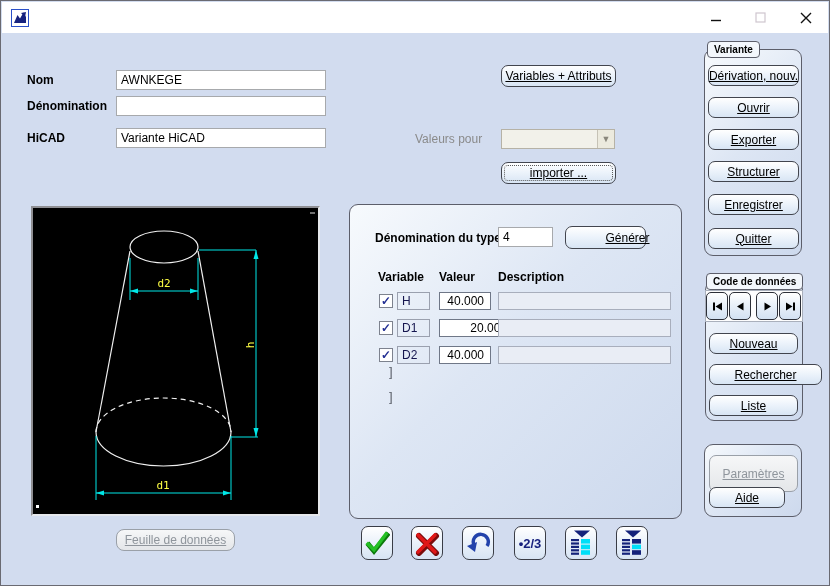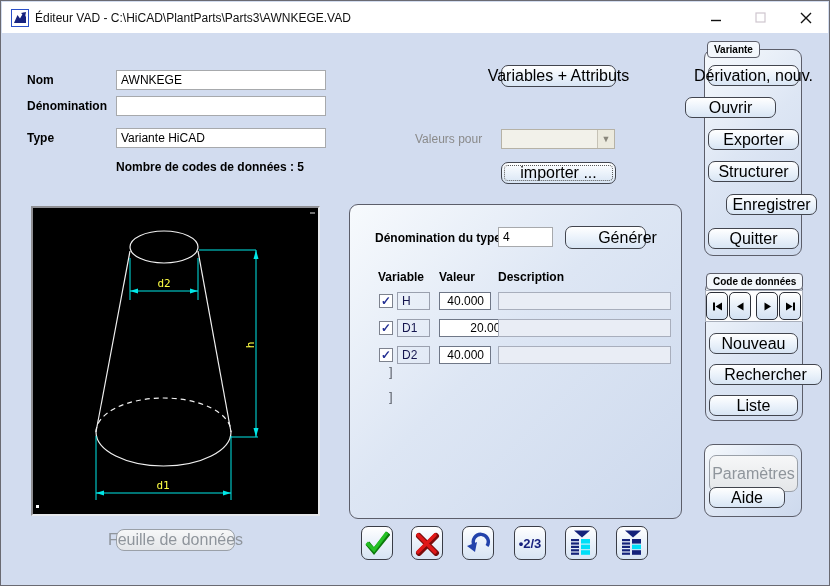--- a/index.html
+++ b/index.html
@@ -13,23 +13,23 @@
   .title-text { position:absolute; left:33px; top:9px; font-size:12px; color:#101010; white-space:nowrap; }
   .win-controls { position:absolute; right:0; top:0; height:31px; display:flex; }
   .win-btn { width:45px; height:31px; display:flex; align-items:center; justify-content:center; }
 
   .lbl { position:absolute; font-size:12px; font-weight:bold; color:#000; white-space:nowrap; }
   .lbl-gray { position:absolute; font-size:12px; color:#8a8a8a; white-space:nowrap;text-align:right; }
   .field { position:absolute; height:20px; background:#fff; border:1px solid #a7a9ac;
            font-family:"Liberation Sans",sans-serif; font-size:12px; color:#000; padding:0 4px; }
 
   .btn { position:absolute; display:flex; align-items:center; justify-content:center;
-         font-size:16px; color:#000; border:1px solid #42454e; border-radius:7px;
+         font-size:12px; color:#000; border:1px solid #42454e; border-radius:7px;
          background:linear-gradient(180deg,#ffffff 0%,#ecf3fb 48%,#d8e5f4 100%);
-         cursor:default; white-space:nowrap; }
+         cursor:default; white-space:nowrap;text-decoration:underline; }
   .btn.disabled { background:linear-gradient(180deg,#f6f7f8 0%,#e4e6e9 100%);
                   border-color:#9aa0a8; color:#8f959c; }
   .btn.focusdot::after { content:""; position:absolute; inset:2px; border:1px dotted #5a5a5a; border-radius:4px; }
 
   .group { position:absolute; border:1px solid #5c5e6a; border-radius:9px;
            background:linear-gradient(135deg,#f7fafd 0%,#dde6f4 45%,#cdd9ed 100%); }
   .group-tab { position:absolute; font-size:10px; color:#000; background:#f3f7fc;
                border:1px solid #5c5e6a; border-radius:4px; height:17px; line-height:15px;
                padding:0 6px; white-space:nowrap; z-index:3;font-weight:bold; }
 
@@ -68,21 +68,20 @@
 <body>
 
 <div class="window">
 
   <div class="titlebar">
     <svg class="app-icon" viewBox="0 0 18 18">
       <rect x="0.5" y="0.5" width="17" height="17" fill="#ffffff" stroke="#2a50c8"></rect>
       <polygon points="3,14 6.5,6 9,9.5 12.5,3.5 15,8 15,14" fill="#17237f"></polygon>
       <polygon points="10,4 15,3 14,8" fill="#17237f"></polygon>
     </svg>
-    <span class="title-text">Éditeur VAD - C:\HiCAD\PlantParts\Parts3\AWNKEGE.VAD</span>
     <div class="win-controls">
       <div class="win-btn">
         <svg width="12" height="12" viewBox="0 0 12 12">
             <line x1="1" y1="8.5" x2="11" y2="8.5" stroke="#111" stroke-width="1.4"></line>
           </svg>
       </div>
       <div class="win-btn">
         <svg width="11" height="11" viewBox="0 0 11 11">
             <rect x="1" y="1" width="9" height="9" fill="none" stroke="#cfc6cf" stroke-width="1.2"></rect>
           </svg>
@@ -92,23 +91,22 @@
             <path d="M1,1 L11,11 M11,1 L1,11" stroke="#111" stroke-width="1.4"></path>
           </svg>
       </div>
     </div>
   </div>
 
   <div class="lbl" style="left:26px; top:72px;">Nom</div>
   <input class="field" style="left: 115px; top: 69px; width: 210px;" value="AWNKEGE">
   <div class="lbl" style="left:26px; top:98px;">Dénomination</div>
   <input class="field" style="left: 115px; top: 95px; width: 210px;" value="">
-  <div class="lbl" style="left:26px; top:130px;">Type</div>
+  <div class="lbl" style="left:26px; top:130px;">HiCAD</div>
   <input class="field" style="left: 115px; top: 127px; width: 210px;" value="Variante HiCAD">
-  <div class="lbl" style="left:115px; top:159px;">Nombre de codes de données : 5</div>
 
   <div class="btn" style="left:500px; top:64px; width:115px; height:22px;">Variables + Attributs</div>
   <div class="lbl-gray" style="left:414px; top:131px;">Valeurs pour</div>
   <div class="combo" style="left:500px; top:128px; width:114px;">
     <div class="txt"></div>
     <div class="arrow">▼</div>
   </div>
   <div class="btn focusdot" style="left:500px; top:161px; width:115px; height:22px;">importer ...</div>
 
   <div class="canvas">
@@ -169,24 +167,24 @@
   <div class="namebox" style="left:396px; top:345px; width:33px;">D2</div>
   <input class="valbox" style="left: 438px; top: 345px; width: 52px;" value="40.000">
   <div class="descbox" style="left:497px; top:345px; width:173px;"></div>
 
   <div class="bracket" style="left:388px; top:363px;">]</div>
   <div class="bracket" style="left:388px; top:388px;">]</div>
 
   <div class="group" style="left:703px; top:48px; width:98px; height:207px;"></div>
   <div class="group-tab" style="left:706px; top:40px;">Variante</div>
   <div class="btn" style="left:707px; top:64px; width:91px; height:21px;">Dérivation, nouv.</div>
-  <div class="btn" style="left:684px; top:96px; width:91px; height:21px;">Ouvrir</div>
+  <div class="btn" style="left:707px; top:96px; width:91px; height:21px;">Ouvrir</div>
   <div class="btn" style="left:707px; top:128px; width:91px; height:21px;">Exporter</div>
   <div class="btn" style="left:707px; top:160px; width:91px; height:21px;">Structurer</div>
-  <div class="btn" style="left:725px; top:193px; width:91px; height:21px;">Enregistrer</div>
+  <div class="btn" style="left:707px; top:193px; width:91px; height:21px;">Enregistrer</div>
   <div class="btn" style="left:707px; top:227px; width:91px; height:21px;">Quitter</div>
 
   <div class="group" style="left:704px; top:280px; width:98px; height:140px;"></div>
   <div class="group-tab" style="left:705px; top:272px;">Code de données</div>
   <div class="vcr-strip"></div>
   <div class="vcr" style="left:705px; top:291px;">
     <svg width="13" height="13" viewBox="0 0 13 13">
       <rect x="2" y="2.5" width="2" height="8" fill="#000"></rect>
         <polygon points="11,2.5 11,10.5 4.5,6.5" fill="#000"></polygon>
     </svg>

